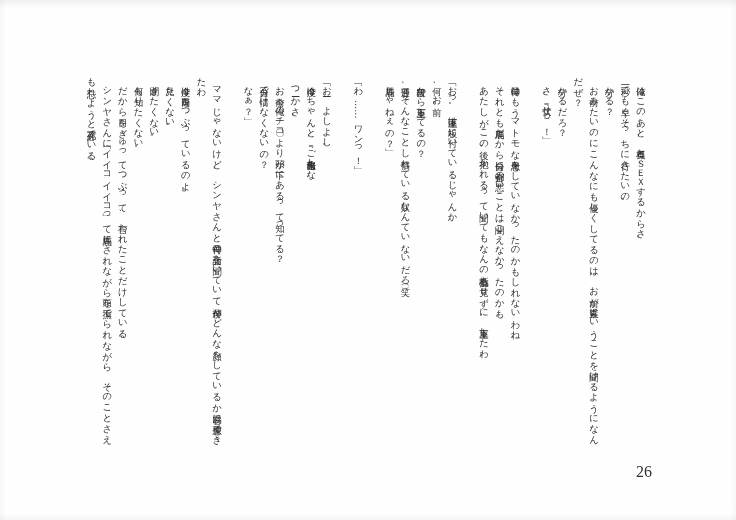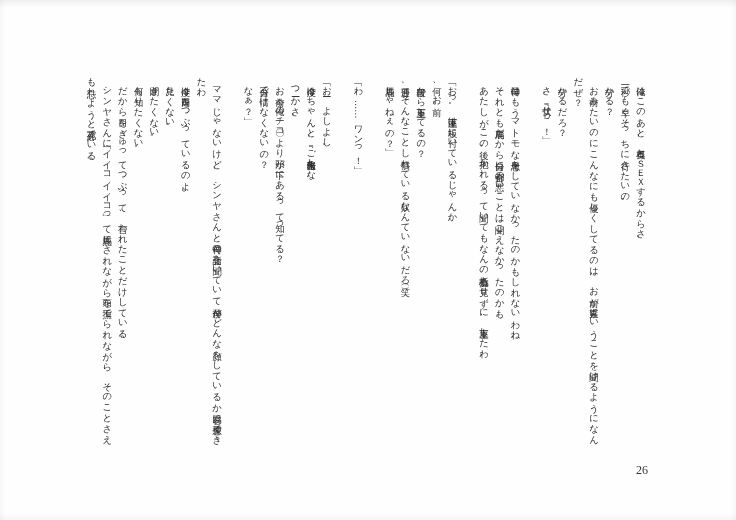--- a/index.html
+++ b/index.html
@@ -49,21 +49,21 @@
     padding: 0;
     text-indent: 1em;
   }
   .text-body p.line.gap-after {
     margin-block-end: 15.7px;
   }
   .page-number {
     position: absolute;
     left: 636px;
     top: 463px;
-    font-size: 12px;
+    font-size: 16px;
     color: #333333;
   }
 </style>
 </head>
 <body>
 
 <main class="sheet">
   <section class="text-body">
       <p class="line">俺はこのあと、奥様とＳＥＸするからさ。</p>
       <p class="line">一秒でも早くそっちに行きたいの。</p>

